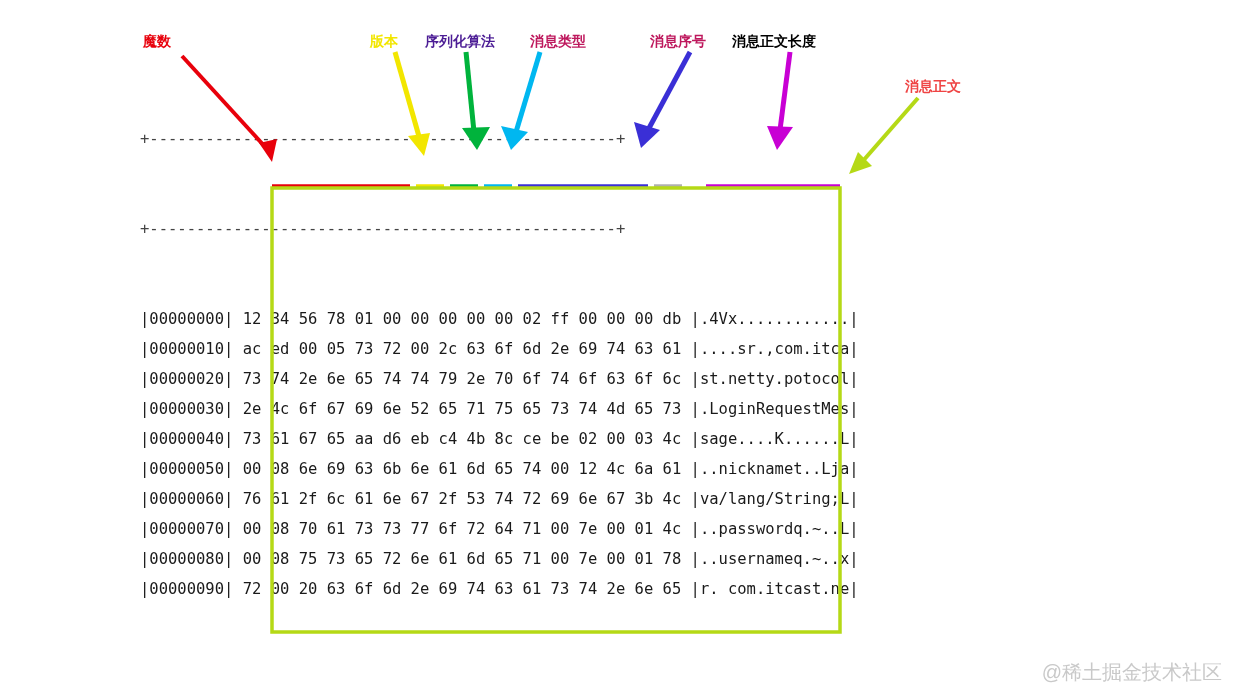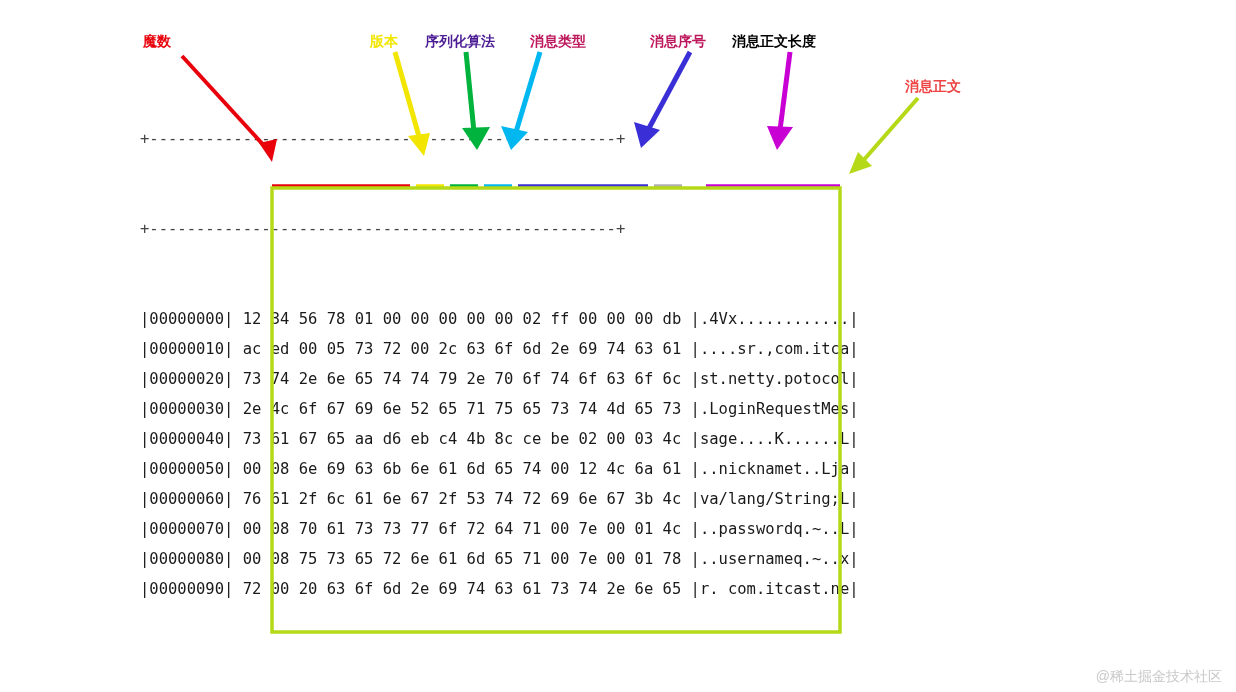--- a/index.html
+++ b/index.html
@@ -37,21 +37,21 @@
   }
 
   
   svg.overlay{position:absolute;left:0;top:0;width:1236px;height:692px;pointer-events:none;}
 
   .watermark{
     position:absolute;
     right:14px;bottom:6px;
     color:#c9c9c9;
     font-family:"Liberation Sans","DejaVu Sans",sans-serif;
-    font-size:14px;
+    font-size:20px;
   }
 </style>
 </head>
 <body>
 
 <div id="stage">
 
   <div class="dump">
     <div class="row sep">+--------------------------------------------------+</div>
     <div class="row sep">+--------------------------------------------------+</div>

